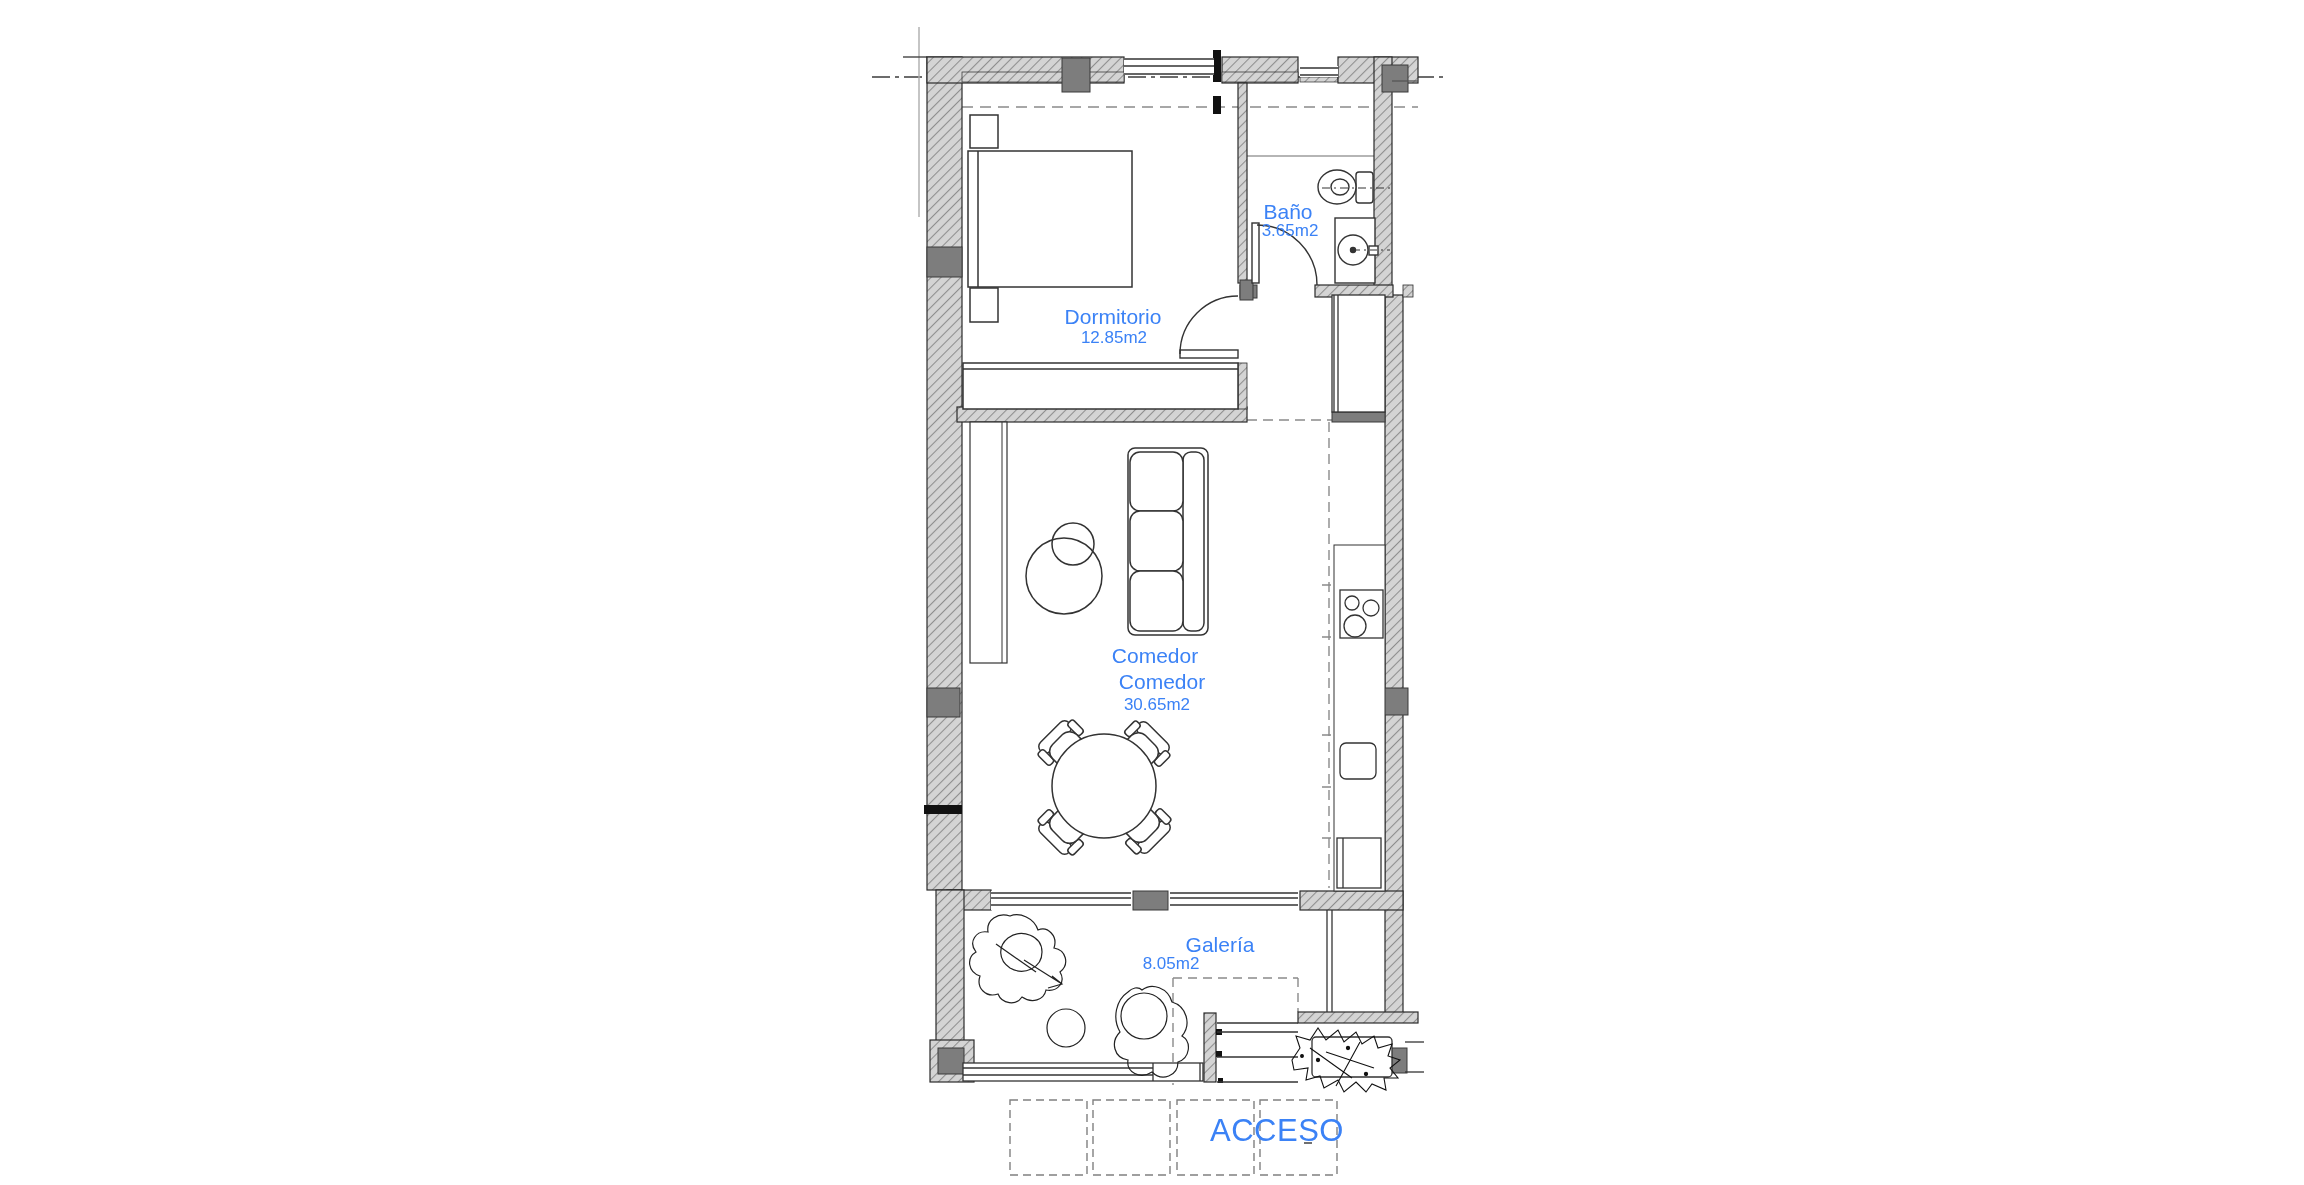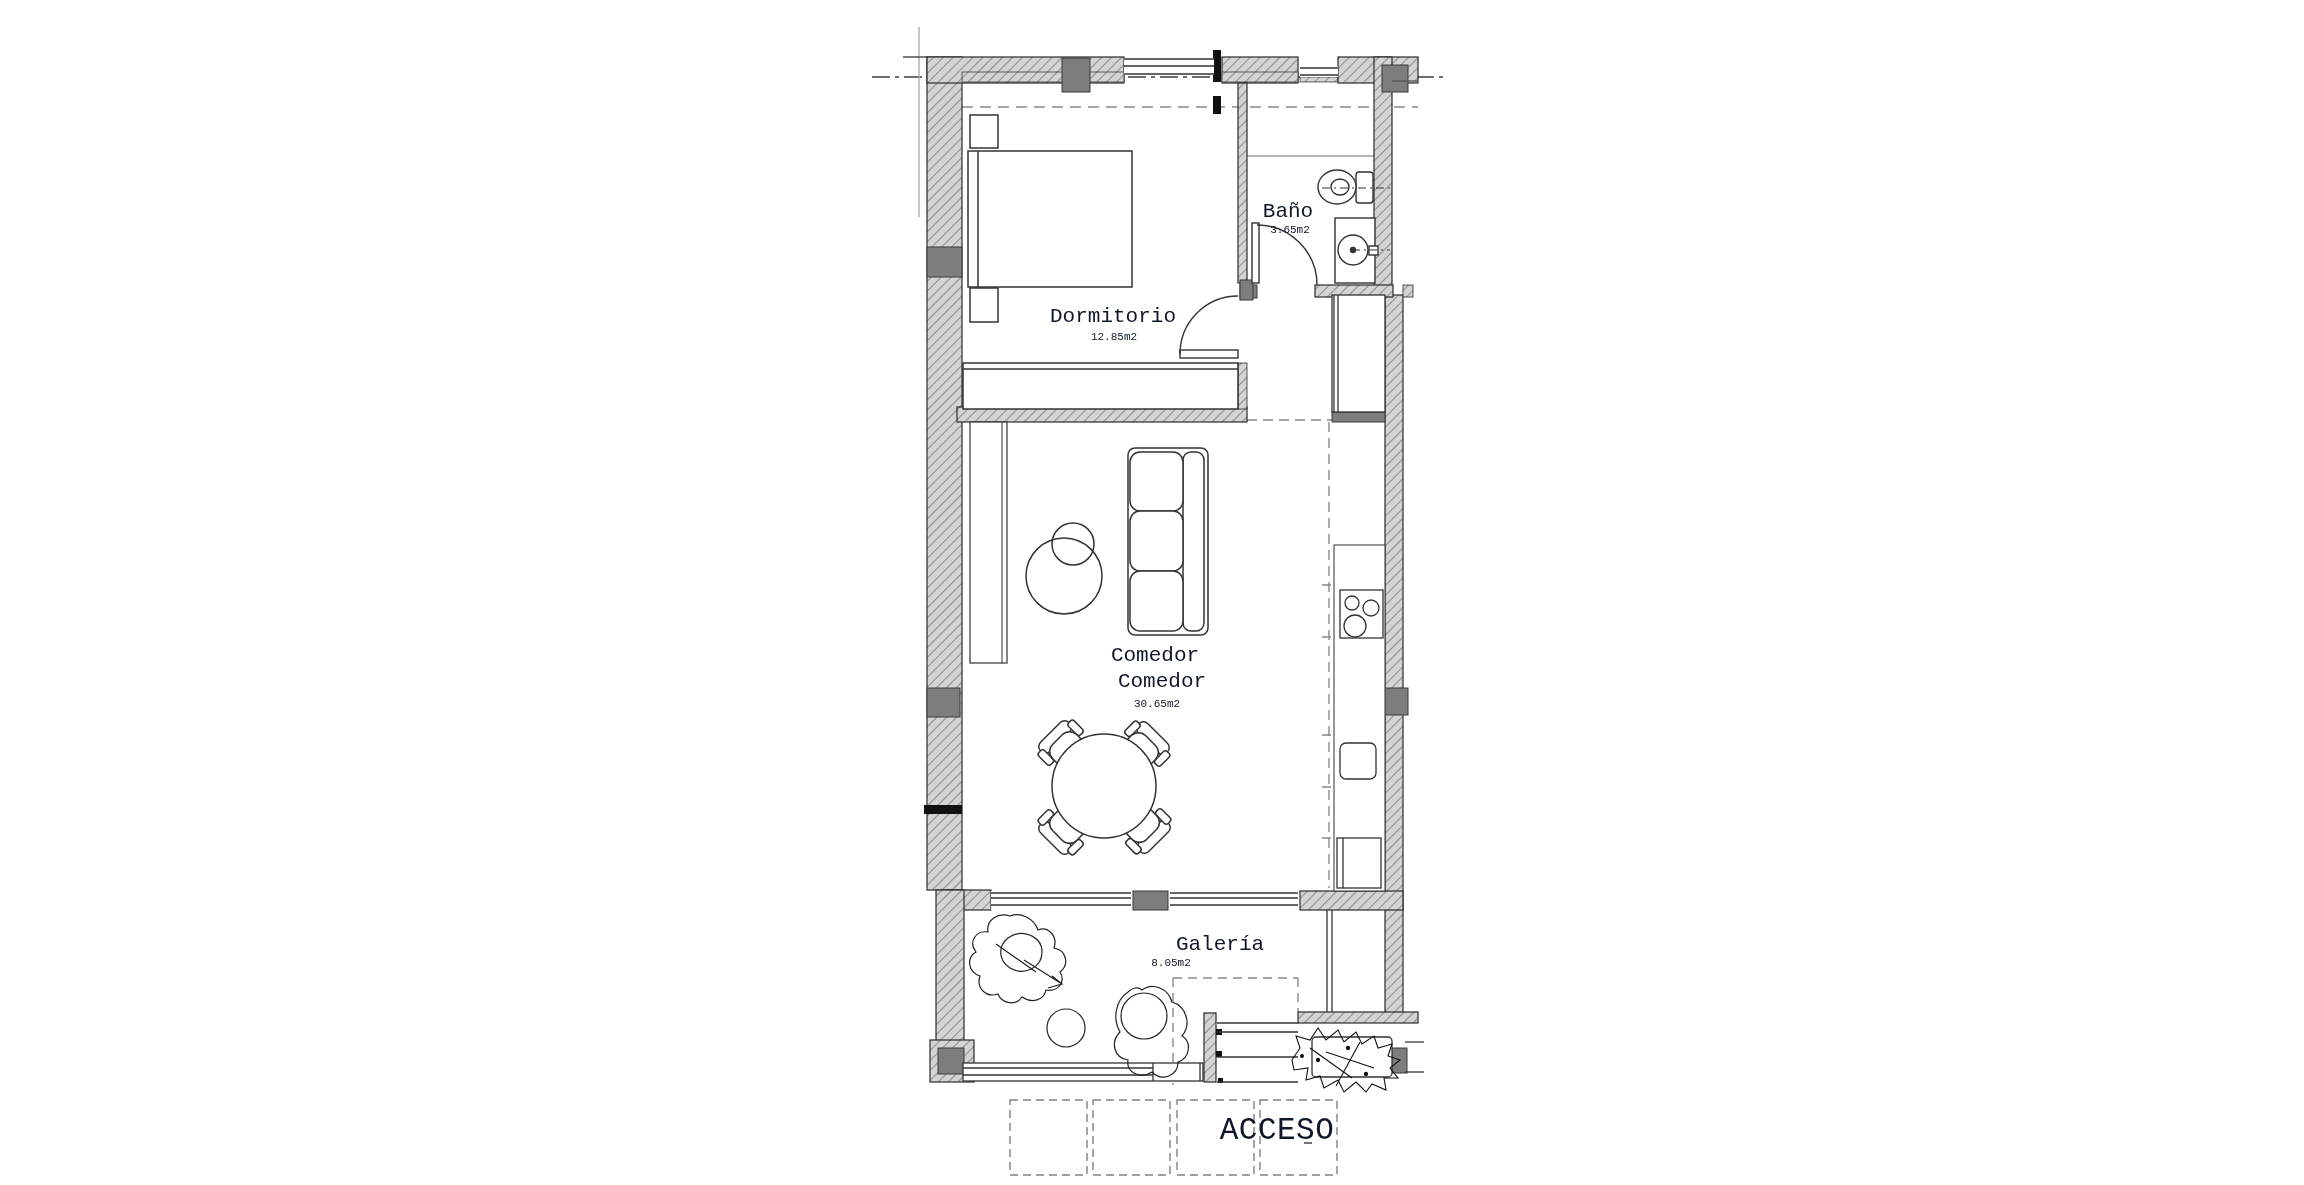--- a/index.html
+++ b/index.html
@@ -1,22 +1,22 @@
 <!DOCTYPE html>
 <html><head>
 <meta charset="utf-8">
 <style>
   html,body{margin:0;padding:0;background:#ffffff;}
   .canvas{position:relative;width:2304px;height:1185px;background:#ffffff;
           font-family:"Liberation Sans", sans-serif;overflow:hidden;}
   .plan-svg{position:absolute;left:0;top:0;}
-  .label{position:absolute;transform:translate(-50%,-50%);color:#0f172a;
-         white-space:nowrap;text-align:right;line-height:1;font-family:Liberation Mono, monospace;}
+  .label{position:absolute;transform:translate(-50%,-50%);color:#3b82f6;
+         white-space:nowrap;text-align:right;line-height:1;}
   .room-name{font-size:21px;}
-  .room-area{font-size:11px;}
+  .room-area{font-size:17px;}
   .access{font-size:31px;letter-spacing:0.5px;}
 </style>
 </head>
 <body>
 
 <div class="canvas">
 
 <svg class="plan-svg" width="2304" height="1185" viewBox="0 0 2304 1185">
   <defs>
     <pattern id="hatch" width="7" height="7" patternUnits="userSpaceOnUse" patternTransform="rotate(45)">

